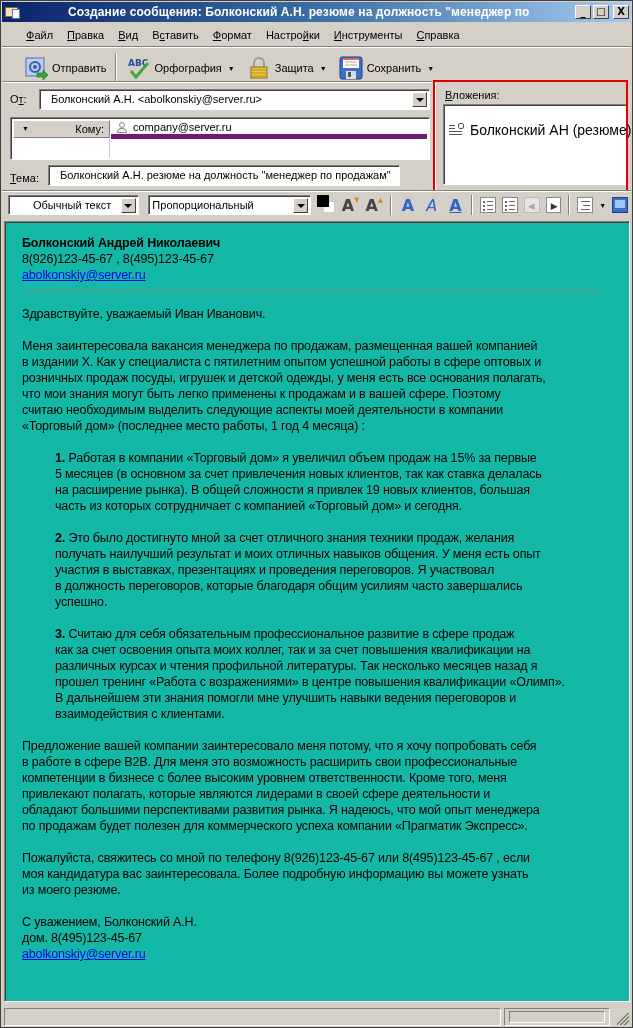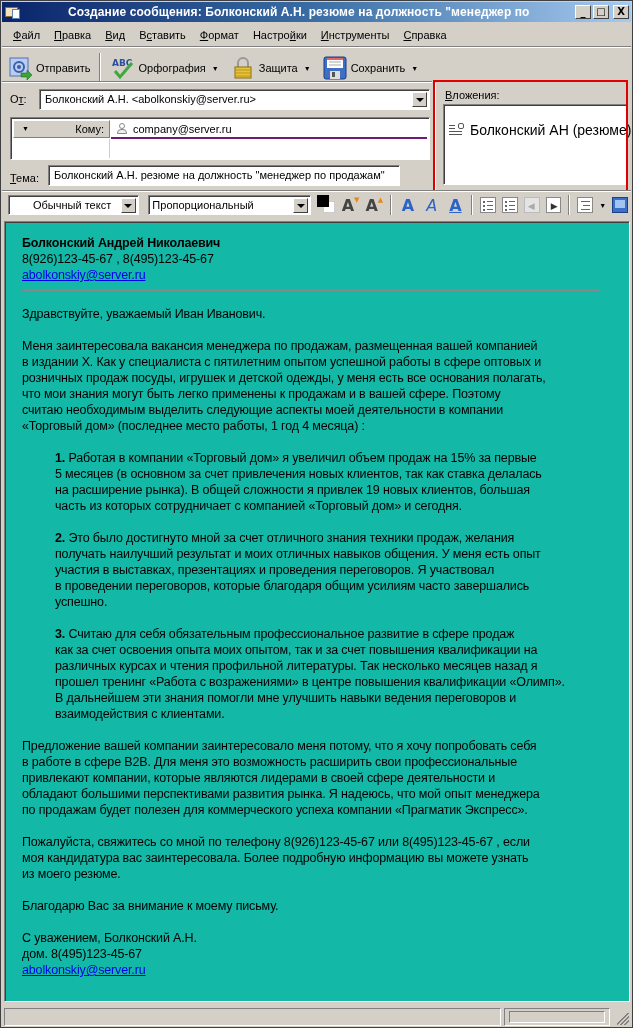--- a/index.html
+++ b/index.html
@@ -15,44 +15,44 @@
   .titlebar .app-icon { width: 16px; height: 14px; margin: 0 3px 0 3px; position: relative; }
   .titlebar .app-icon .env { position:absolute; left:0; top:2px; width:13px; height:10px; background:#f4e4b8; border:1px solid #8a6d2e; }
   .titlebar .app-icon .pg { position:absolute; left:7px; top:4px; width:8px; height:10px; background:#fff; border:1px solid #5b7fb8; }
   .titlebar .title-text { white-space: nowrap; overflow: hidden; flex: 1; letter-spacing: 0.1px; }
   .win-btns { display: flex; gap: 2px; margin-right: 2px; }
   .win-btn { width: 16px; height: 14px; background: #d4d0c8; border: 1px solid; border-color: #fff #404040 #404040 #fff;
     color: #000; font-size: 10px; line-height: 12px; text-align: center; font-weight: bold; font-family: "DejaVu Sans", sans-serif; }
   .win-btn.close { margin-left: 2px; }
 
   
-  .menubar { position: absolute; left: 1px; top: 23px; width: 629px; height: 22px; display: flex; align-items: center; padding-left: 4px; }
+  .menubar { position: absolute; left: 1px; top: 23px; width: 629px; height: 22px; display: flex; align-items: center; padding-left: 17px; }
   .menu-item { padding: 0 7px; font-size: 11px; white-space: nowrap; }
   .menu-item u { text-decoration: underline; }
   .sep-h { position: absolute; left: 1px; width: 629px; height: 2px; border-top: 1px solid #808080; border-bottom: 1px solid #fff; }
 
   
-  .toolbar { position: absolute; left: 1px; top: 48px; width: 629px; height: 38px; display: flex; align-items: center; padding-left: 2px; }
+  .toolbar { position: absolute; left: 1px; top: 48px; width: 629px; height: 38px; display: flex; align-items: center; padding-left: 18px; }
   .tb-btn { display: flex; align-items: center; height: 28px; padding: 0 4px; white-space: nowrap; font-size: 11px; }
   .tb-btn .ico { width: 24px; height: 24px; margin-right: 4px; position: relative; }
   .tb-drop { font-size: 7px; margin-left: 6px; margin-right: 4px; color: #000; }
   .tb-vsep { width: 2px; height: 30px; border-left: 1px solid #808080; border-right: 1px solid #fff; margin: 0 6px 0 4px; }
 
   
   .hdr { position: absolute; left: 1px; top: 82px; width: 629px; height: 106px; }
   .lbl { position: absolute; font-size: 11px; }
-  .field { position: absolute; background: #fff; border: 1px solid; border-color: #808080 #fff #fff #808080; box-shadow: inset 1px 1px 0 #404040; font-size: 11px; padding: 3px 5px; white-space: nowrap; overflow: hidden; }
+  .field { position: absolute; background: #fff; border: 1px solid; border-color: #808080 #fff #fff #808080; box-shadow: inset 1px 1px 0 #404040; font-size: 11px; padding: 3px 11px; white-space: nowrap; overflow: hidden; }
   .combo-arrow { position: absolute; right: 2px; top: 2px; width: 15px; height: 15px; background: #d4d0c8; border: 1px solid; border-color: #fff #404040 #404040 #fff; display:flex; align-items:center; justify-content:center; }
   .tri-down { width: 0; height: 0; border-left: 4px solid transparent; border-right: 4px solid transparent; border-top: 4px solid #000; }
 
   .recip-grid { position: absolute; left: 8px; top: 34px; width: 420px; height: 43px; background: #fff; border: 1px solid; border-color: #808080 #fff #fff #808080; box-shadow: inset 1px 1px 0 #404040; }
   .recip-type { position: absolute; left: 2px; top: 2px; width: 97px; height: 18px; background: #d4d0c8; border: 1px solid; border-color: #fff #808080 #808080 #fff; font-size: 11px; }
   .recip-type .small-arrow { position: absolute; left: 8px; top: 4px; font-size: 7px; }
   .recip-type .kom { position: absolute; right: 5px; top: 2px; }
-  .recip-addr { position: absolute; left: 100px; top: 2px; right: 2px; height: 19px; border-bottom: 2px solid #701a75; display:flex; align-items:center; padding-left: 6px; }
+  .recip-addr { position: absolute; left: 100px; top: 2px; right: 2px; height: 19px; border-bottom: 5px solid #701a75; display:flex; align-items:center; padding-left: 6px; }
   .recip-row2-left { position: absolute; left: 2px; top: 21px; width: 97px; height: 19px; border-right: 1px solid #c8c8f0; }
   .person-ico { width: 10px; height: 11px; margin-right: 6px; position: relative; }
   .person-ico .hd { position:absolute; left:2px; top:0; width:6px; height:6px; border:1px solid #888; border-radius:50%; background:#fff; }
   .person-ico .bd { position:absolute; left:0; top:6px; width:10px; height:5px; border:1px solid #888; border-radius:4px 4px 0 0; background:#eee; }
 
   
   .attach-pane { position: absolute; left: 436px; top: 82px; width: 192px; height: 74px; }
   .attach-vsep { position: absolute; left: 432px; top: 82px; width: 3px; height: 108px; border-left: 1px solid #808080; border-right: 1px solid #fff; }
   .attach-label { position: absolute; left: 8px; top: 6px; font-size: 11px; }
   .attach-list { position: absolute; left: 6px; top: 21px; width: 184px; height: 81px; background: #fff; border: 1px solid; border-color: #808080 #fff #fff #808080; box-shadow: inset 1px 1px 0 #404040; }
@@ -306,48 +306,48 @@
         <span class="line"><b class="num">1.</b><span> Работая в компании «Торговый дом» я увеличил объем продаж на 15% за первые</span></span>
         <span class="line">5 месяцев (в основном за счет привлечения новых клиентов, так как ставка делалась</span>
         <span class="line">на расширение рынка). В общей сложности я привлек 19 новых клиентов, большая</span>
         <span class="line">часть из которых сотрудничает с компанией «Торговый дом» и сегодня.</span>
       </p>
 
       <p class="indent">
         <span class="line"><b class="num">2.</b><span> Это было достигнуто мной за счет отличного знания техники продаж, желания</span></span>
         <span class="line">получать наилучший результат и моих отличных навыков общения. У меня есть опыт</span>
         <span class="line">участия в выставках, презентациях и проведения переговоров. Я участвовал</span>
-        <span class="line">в проведении переговоров, которые благодаря общим усилиям часто завершались</span>
+        <span class="line">в должность переговоров, которые благодаря общим усилиям часто завершались</span>
         <span class="line">успешно.</span>
       </p>
 
       <p class="indent">
         <span class="line"><b class="num">3.</b><span> Считаю для себя обязательным профессиональное развитие в сфере продаж</span></span>
-        <span class="line">как за счет освоения опыта моих опытом, так и за счет повышения квалификации на</span>
+        <span class="line">как за счет освоения опыта моих коллег, так и за счет повышения квалификации на</span>
         <span class="line">различных курсах и чтения профильной литературы. Так несколько месяцев назад я</span>
         <span class="line">прошел тренинг «Работа с возражениями»  в центре повышения квалификации «Олимп».</span>
         <span class="line">В дальнейшем эти знания помогли мне улучшить навыки ведения переговоров и</span>
         <span class="line">взаимодействия с клиентами.</span>
       </p>
 
       <p>
         <span class="line">Предложение вашей компании заинтересовало меня потому, что я хочу попробовать себя</span>
         <span class="line">в работе в сфере B2B. Для меня это возможность расширить свои профессиональные</span>
-        <span class="line">привлекают компании, которые являются лидерами в своей сфере деятельности и</span>
+        <span class="line">компетенции в бизнесе с более высоким уровнем ответственности. Кроме того, меня</span>
+        <span class="line">привлекают полагать, которые являются лидерами в своей сфере деятельности и</span>
         <span class="line">обладают большими перспективами развития рынка. Я надеюсь, что мой опыт менеджера</span>
         <span class="line">по продажам будет полезен для коммерческого успеха компании «Прагматик Экспресс».</span>
       </p>
 
       <p>
         <span class="line">Пожалуйста, свяжитесь со мной по телефону 8(926)123-45-67 или 8(495)123-45-67 , если</span>
         <span class="line">моя кандидатура вас заинтересовала. Более подробную информацию вы можете узнать</span>
         <span class="line">из моего резюме.</span>
       </p>
 
-      <p>Благодарю Вас за внимание к моему письму.</p>
 
       <div>
         <span class="line">С уважением, Болконский А.Н.</span>
         <span class="line">дом. 8(495)123-45-67</span>
         <span class="line"><a>abolkonskiy@server.ru</a></span>
       </div>
     </div>
   </div>
 
   <div class="statusbar">

